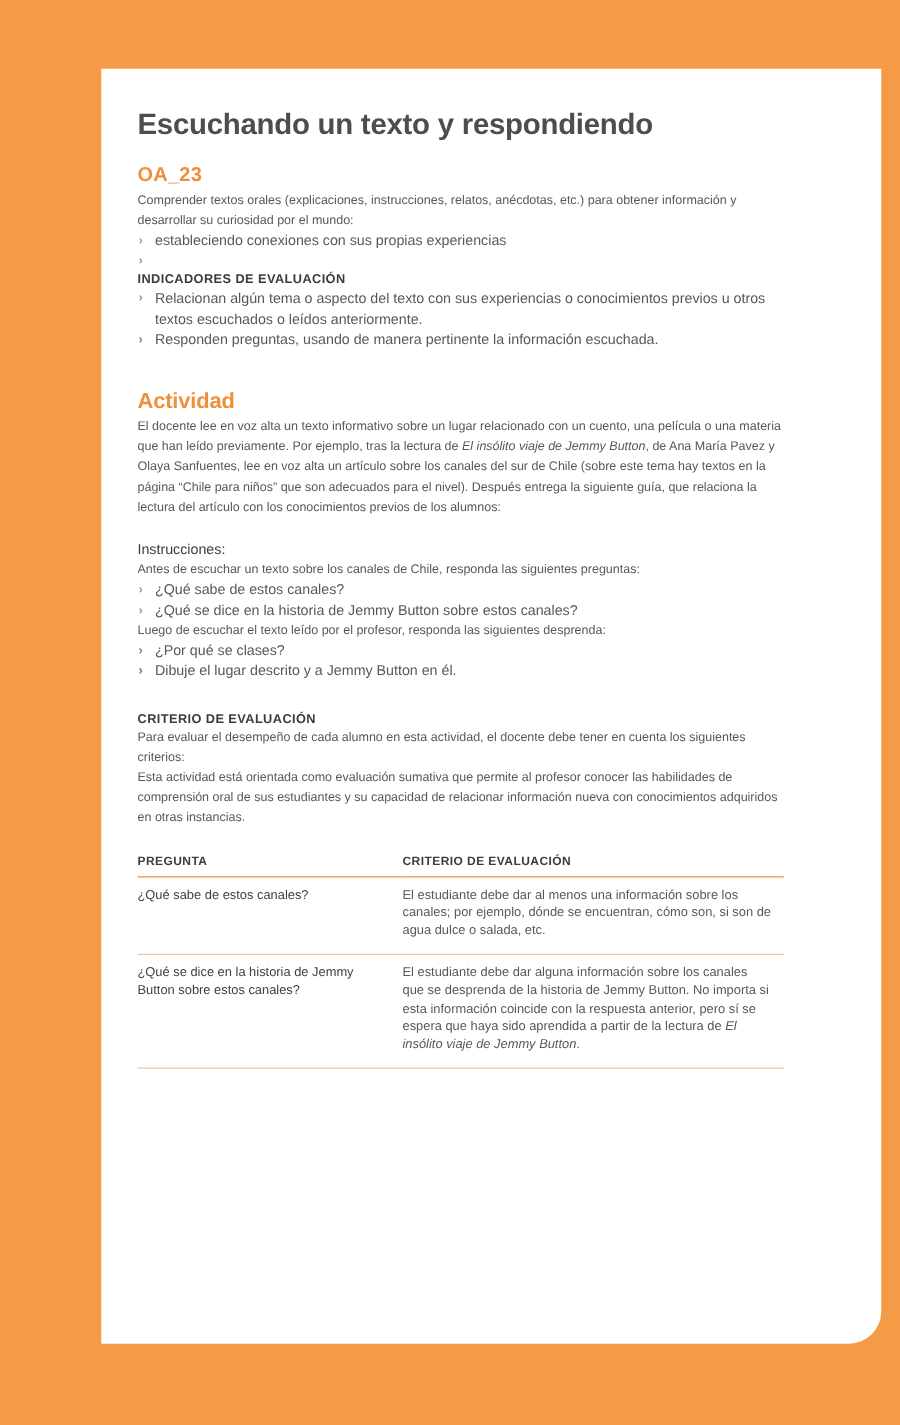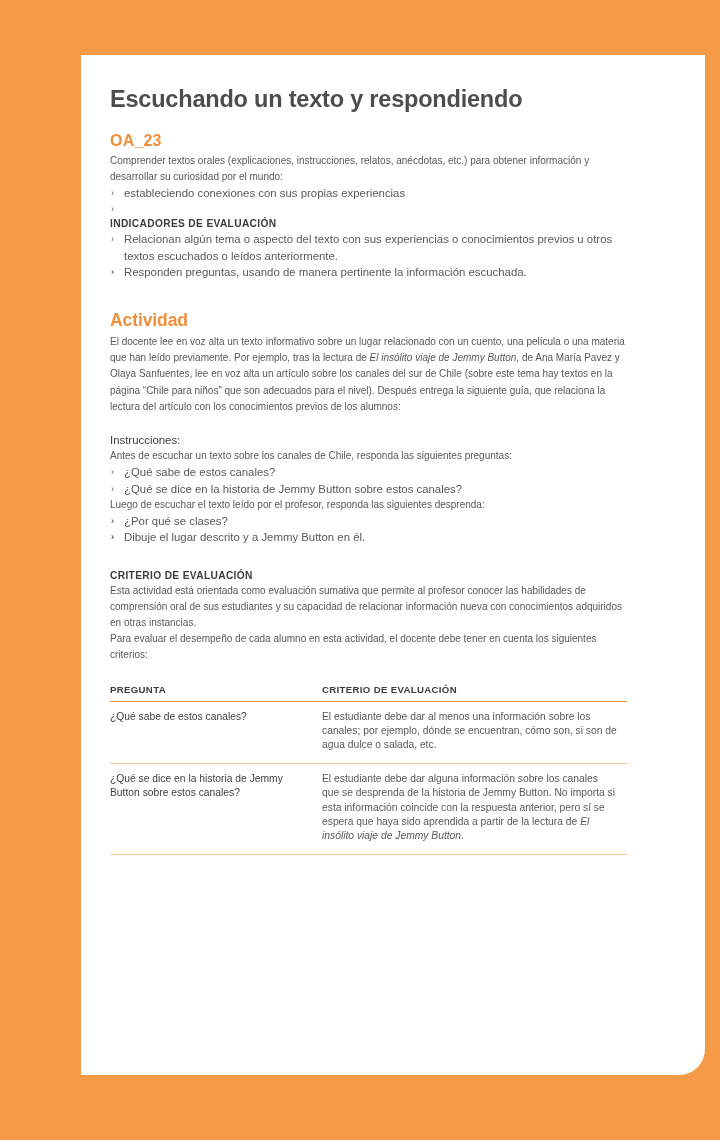--- a/index.html
+++ b/index.html
@@ -238,23 +238,23 @@
         <li>
           <span class="chev-ico">›</span>
           <span>Dibuje el lugar descrito y a Jemmy Button en él.</span>
         </li>
       </ul>
 
       <div class="gap-lg"></div>
 
       <div class="section-head">CRITERIO DE EVALUACIÓN</div>
 
+      <p class="body">Para evaluar el desempeño de cada alumno en esta actividad, el docente debe tener en cuenta los siguientes criterios:</p>
+
       <p class="body">Esta actividad está orientada como evaluación sumativa que permite al profesor conocer las habilidades de comprensión oral de sus estudiantes y su capacidad de relacionar información nueva con conocimientos adquiridos en otras instancias.</p>
-
-      <p class="body">Para evaluar el desempeño de cada alumno en esta actividad, el docente debe tener en cuenta los siguientes criterios:</p>
 
       <table class="criteria">
         <colgroup>
           <col class="c1">
           <col class="c2">
         </colgroup>
         <thead>
           <tr>
             <th>PREGUNTA</th>
             <th>CRITERIO DE EVALUACIÓN</th>

